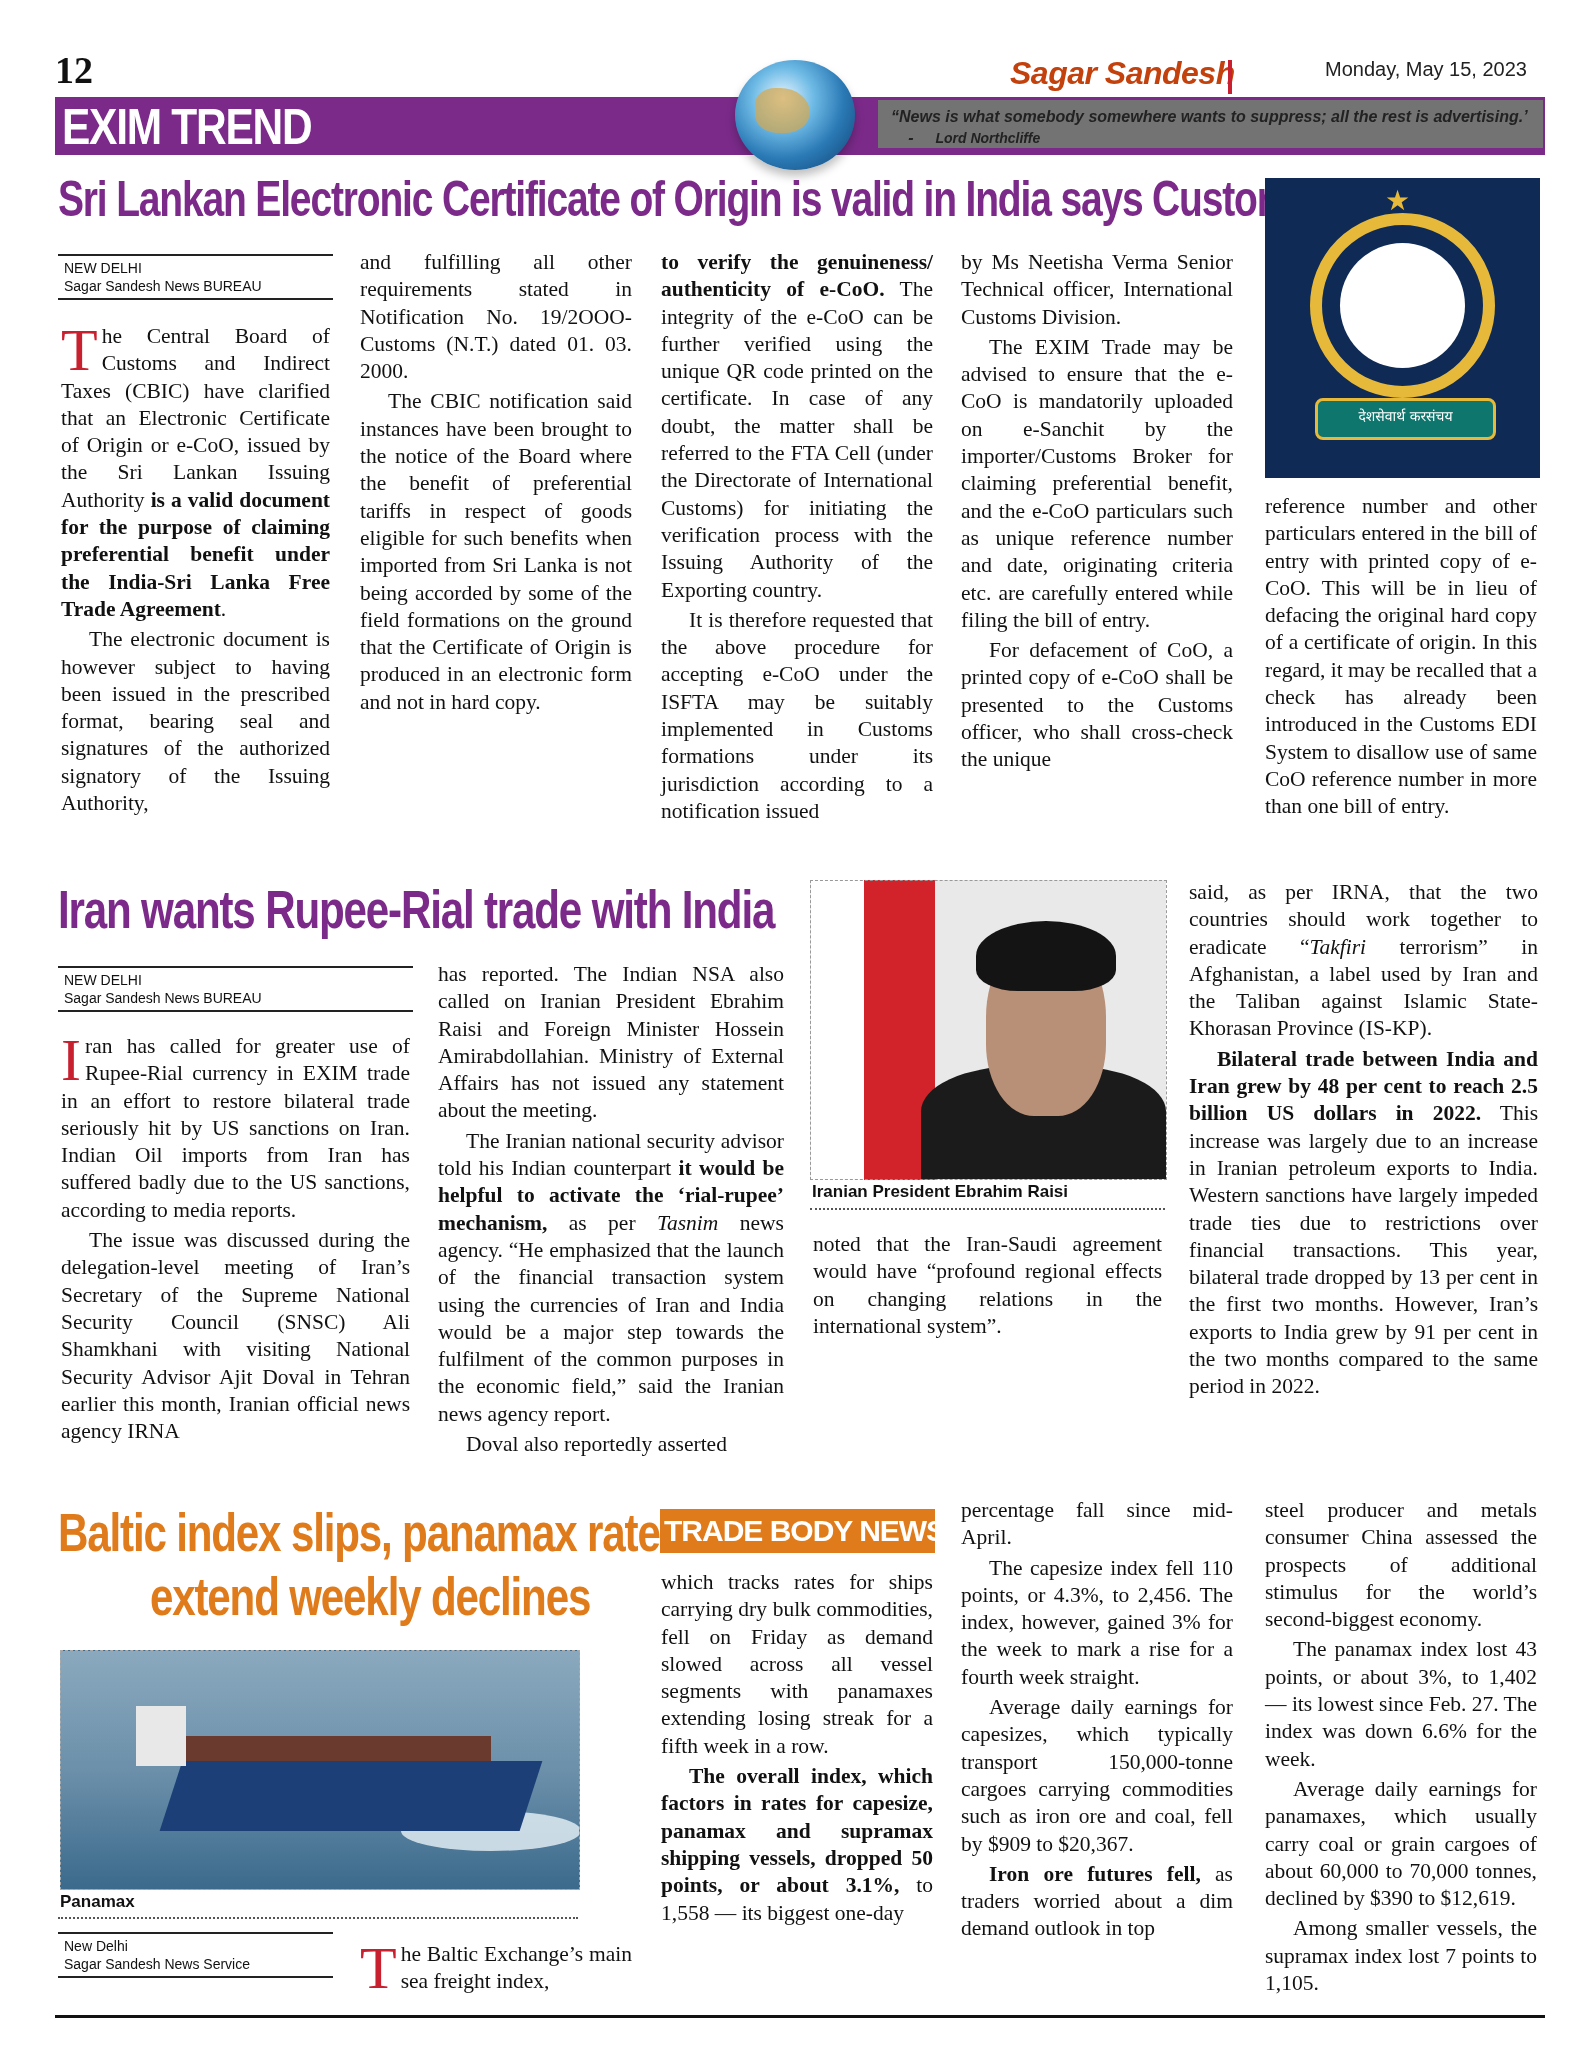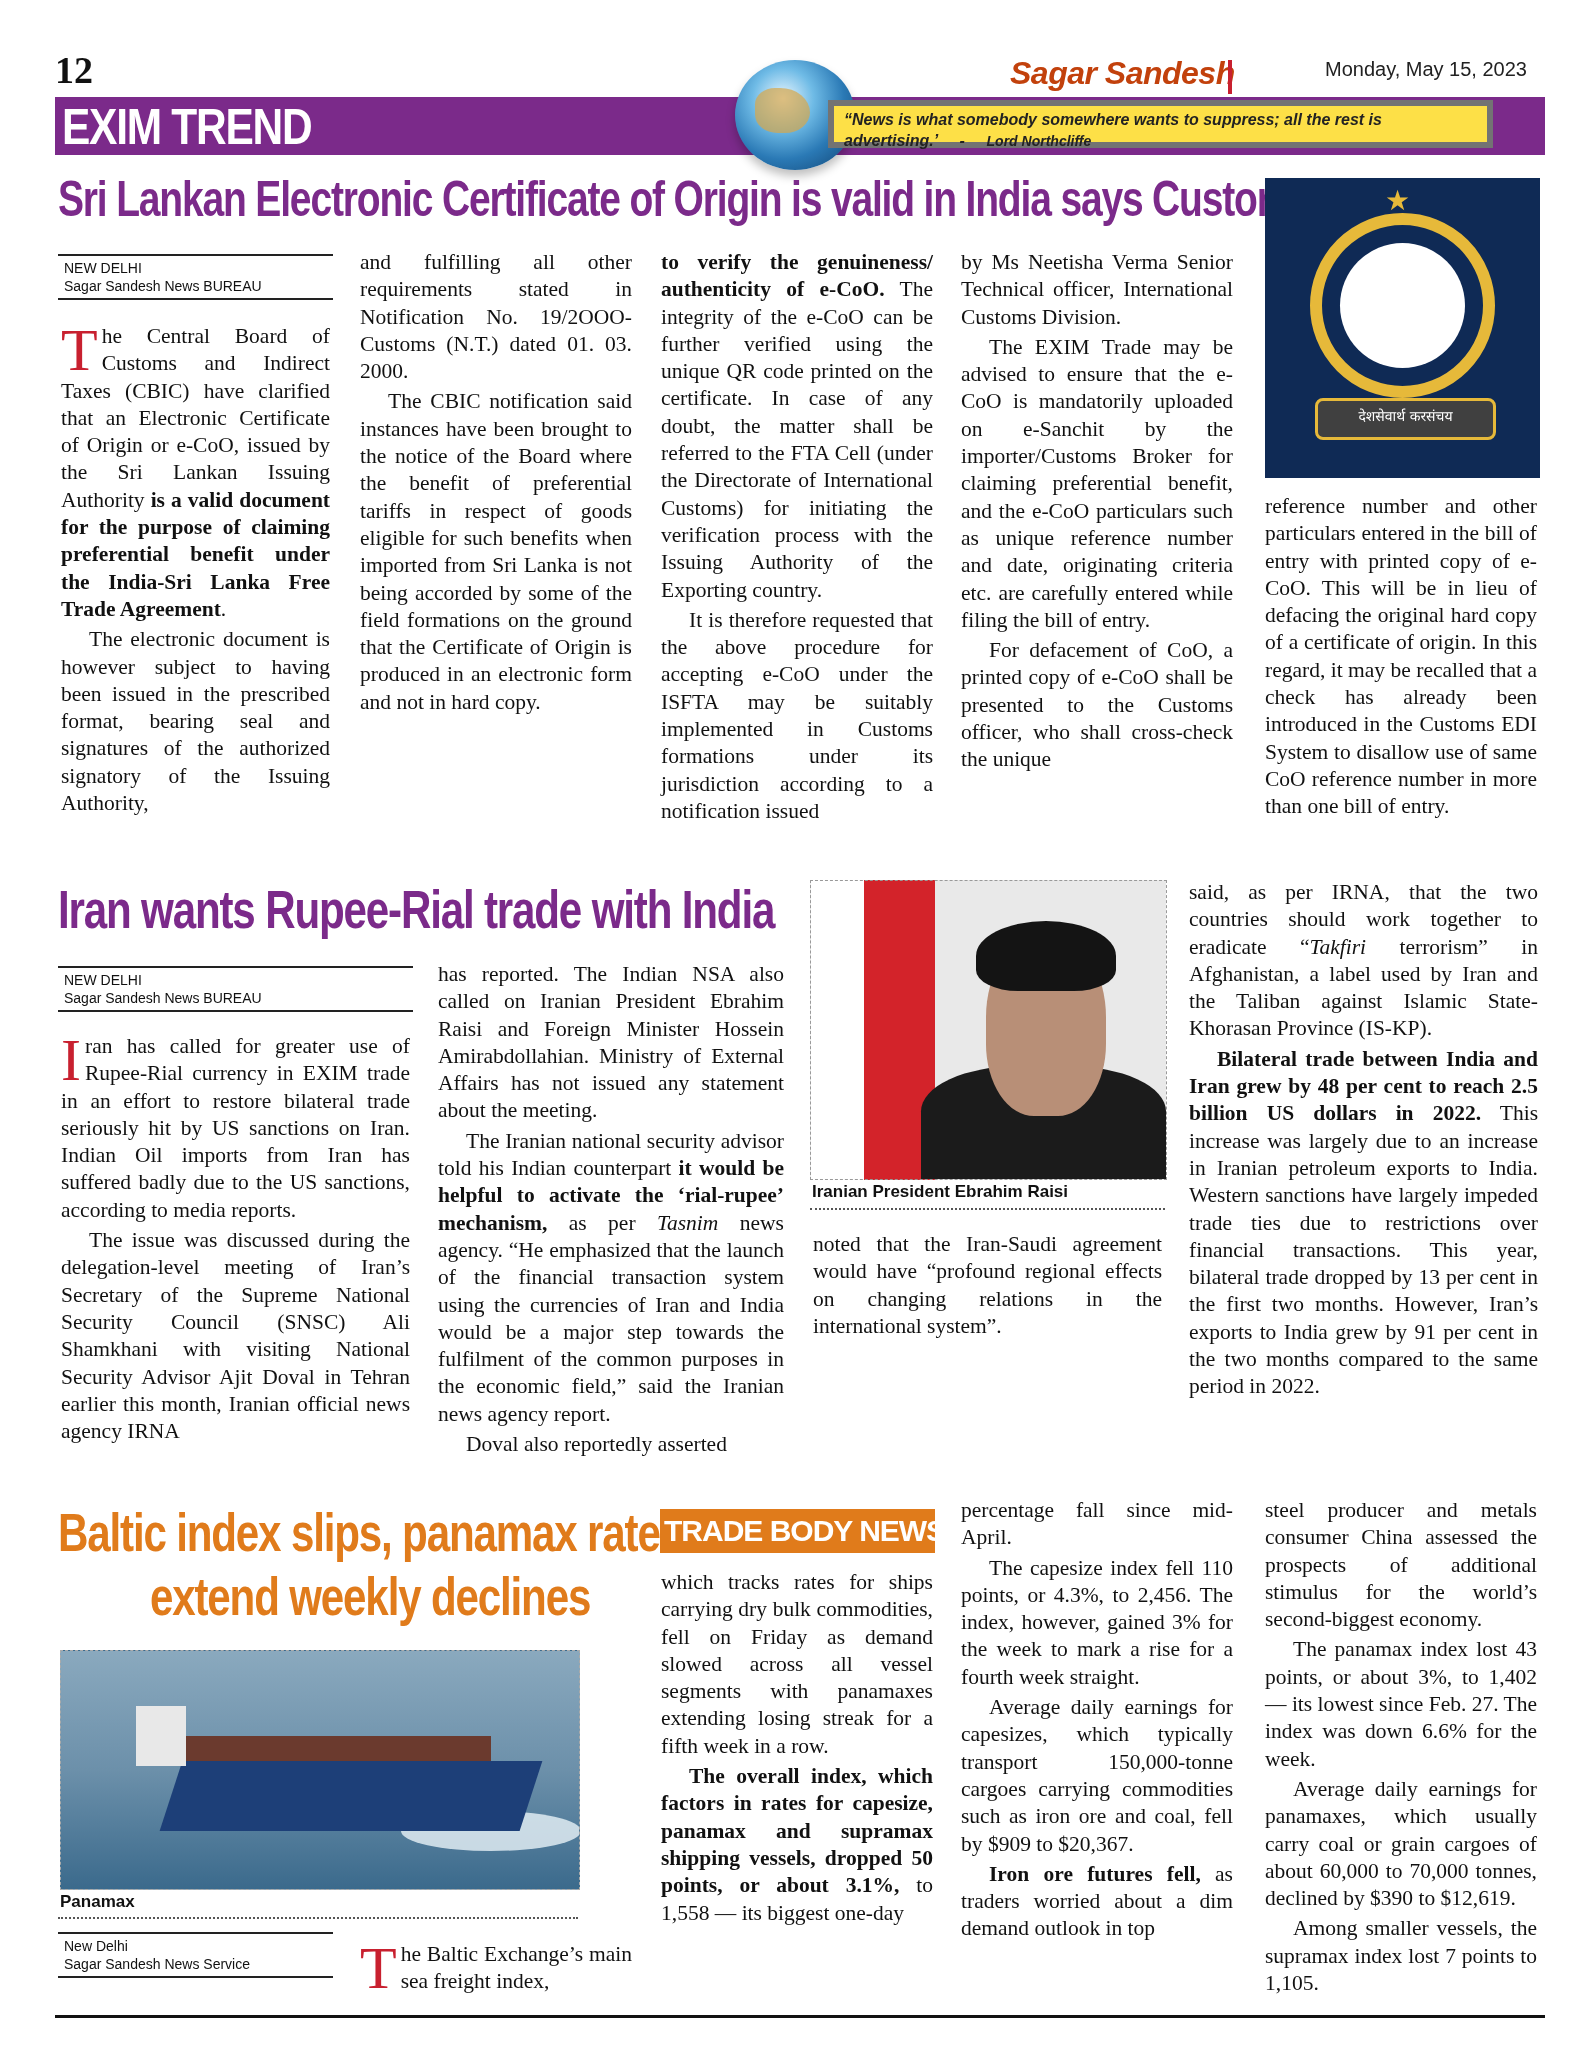--- a/index.html
+++ b/index.html
@@ -6,36 +6,36 @@
   body{width:1595px;height:2067px;position:relative;overflow:hidden;font-family:"Liberation Serif",serif;color:#111;}
   .abs{position:absolute;}
   .pageno{left:55px;top:48px;font:bold 38px "Liberation Serif",serif;}
   .masthead{left:1010px;top:55px;font:bold italic 32px "Liberation Sans",sans-serif;color:#c2410c;letter-spacing:-0.5px;}
   .masthead-bar{left:1228px;top:60px;width:4px;height:34px;background:#c8202f;}
   .dateline{left:1325px;top:58px;font:20px "Liberation Sans",sans-serif;color:#222;}
   .section-band{left:55px;top:97px;width:1490px;height:58px;background:#7b2a8a;}
   .section-title{left:62px;top:98px;font:bold 50px "Liberation Sans",sans-serif;color:#fff;letter-spacing:-1.5px;transform:scaleX(0.85);transform-origin:left;}
   .globe{left:735px;top:60px;width:120px;height:110px;border-radius:50%;background:radial-gradient(circle at 40% 35%,#e9f6ff 0,#6fbbe6 30%,#2a79b5 60%,#0f3e6b 100%);box-shadow:0 6px 10px rgba(0,0,0,.25);}
   .globe:after{content:"";position:absolute;left:20px;top:28px;width:55px;height:45px;border-radius:40% 60% 50% 45%;background:#d7a64a;opacity:.7;}
-  .quote-box{left:828px;top:100px;width:665px;height:48px;background:#fde047;border:6px solid #737373;box-sizing:border-box;padding:3px 10px;font:italic bold 16px "Liberation Sans",sans-serif;line-height:21px;color:#222;}
+  .quote-box{left:878px;top:100px;width:665px;height:48px;background:#737373;border:3px solid #737373;box-sizing:border-box;padding:3px 10px;font:italic bold 16px "Liberation Sans",sans-serif;line-height:21px;color:#222;}
   .headline{font-family:"Liberation Sans",sans-serif;font-weight:bold;letter-spacing:-1.5px;transform-origin:left;}
   .h1{left:58px;top:170px;font-size:50px;color:#7b2a8a;transform:scaleX(0.78);white-space:nowrap;}
   .h2{left:58px;top:878px;font-size:54px;color:#7b2a8a;transform:scaleX(0.78);white-space:nowrap;}
   .h3{left:58px;top:1500px;font-size:54px;color:#e07b1b;transform:scaleX(0.78);white-space:nowrap;line-height:64px;}
   .h3b{left:150px;top:1565px;font-size:54px;color:#e07b1b;transform:scaleX(0.78);white-space:nowrap;}
   .byline{border:2px solid #222;border-left:0;border-right:0;border-top:2px solid #222;border-bottom:2px solid #222;padding:3px 6px;font:14px "Liberation Sans",sans-serif;line-height:18px;box-sizing:border-box;}
   .col{font-size:21.5px;line-height:27.3px;text-align:justify;}
   .col p{margin:3px;text-indent:28px;}
   .col p.noind{text-indent:0;}
   .dropcap{float:left;font-size:60px;line-height:50px;color:#c8202f;margin:2px 4px 0 0;}
   .photo-cap{font:bold 17px "Liberation Sans",sans-serif;}
   .emblem{left:1265px;top:178px;width:275px;height:300px;background:#0f2a55;}
   .emblem .ring{position:absolute;left:45px;top:35px;width:185px;height:185px;border-radius:50%;border:12px solid #e6b93a;box-sizing:border-box;background:#0f2a55;}
   .emblem .inner{position:absolute;left:75px;top:65px;width:125px;height:125px;border-radius:50%;background:#fff;}
-  .emblem .banner{position:absolute;left:50px;top:220px;width:175px;height:36px;background:#404040;border:3px solid #e6b93a;border-radius:8px;color:#fff;font:14px "DejaVu Sans",sans-serif;text-align:center;line-height:30px;}
+  .emblem .banner{position:absolute;left:50px;top:220px;width:175px;height:36px;background:#0f766e;border:3px solid #e6b93a;border-radius:8px;color:#fff;font:14px "DejaVu Sans",sans-serif;text-align:center;line-height:30px;}
   .emblem .star{position:absolute;left:120px;top:6px;color:#e6b93a;font-size:28px;}
   .raisi{left:810px;top:880px;width:355px;height:298px;background:linear-gradient(90deg,#fff 0,#fff 15%,#d3232a 15%,#d3232a 35%,#e9e9e9 35%);border:1px dashed #999;}
   .raisi .face{position:absolute;left:175px;top:55px;width:120px;height:180px;border-radius:45% 45% 40% 40%;background:#b88f77;}
   .raisi .turban{position:absolute;left:165px;top:40px;width:140px;height:70px;border-radius:50% 50% 30% 30%;background:#141414;}
   .raisi .robe{position:absolute;left:110px;top:185px;width:245px;height:113px;border-radius:40% 40% 0 0;background:#1b1b1b;}
   .ship{left:60px;top:1650px;width:518px;height:238px;background:linear-gradient(180deg,#8aa9be 0,#6c90aa 50%,#3b6a8c 100%);border:1px dashed #aaa;overflow:hidden;}
   .ship .hull{position:absolute;left:110px;top:110px;width:360px;height:70px;background:#1d3f78;transform:skewX(-18deg);}
   .ship .deck{position:absolute;left:100px;top:85px;width:330px;height:28px;background:#6b3a2e;}
   .ship .bridge{position:absolute;left:75px;top:55px;width:50px;height:60px;background:#e8e8e8;}
   .ship .wake{position:absolute;left:340px;top:160px;width:180px;height:40px;border-radius:50%;background:#e9f2f7;opacity:.8;}

